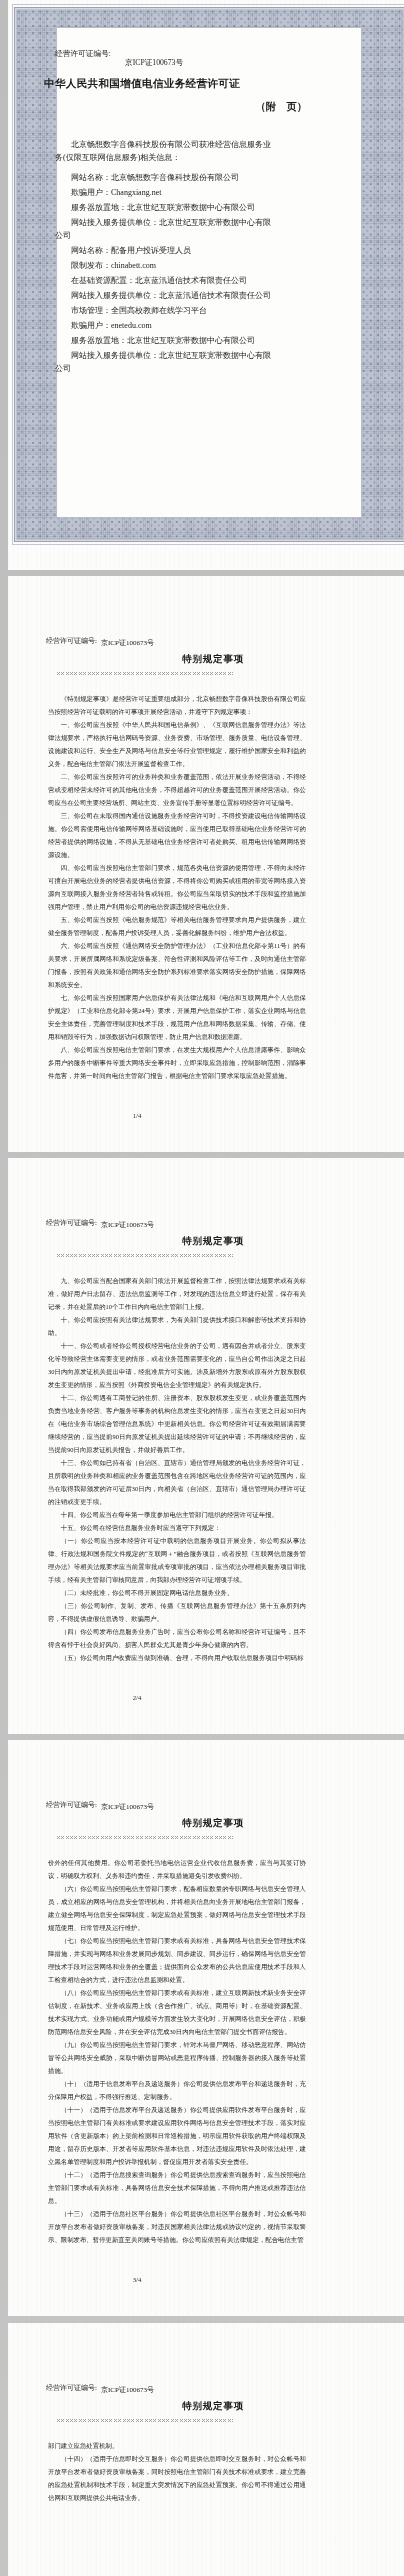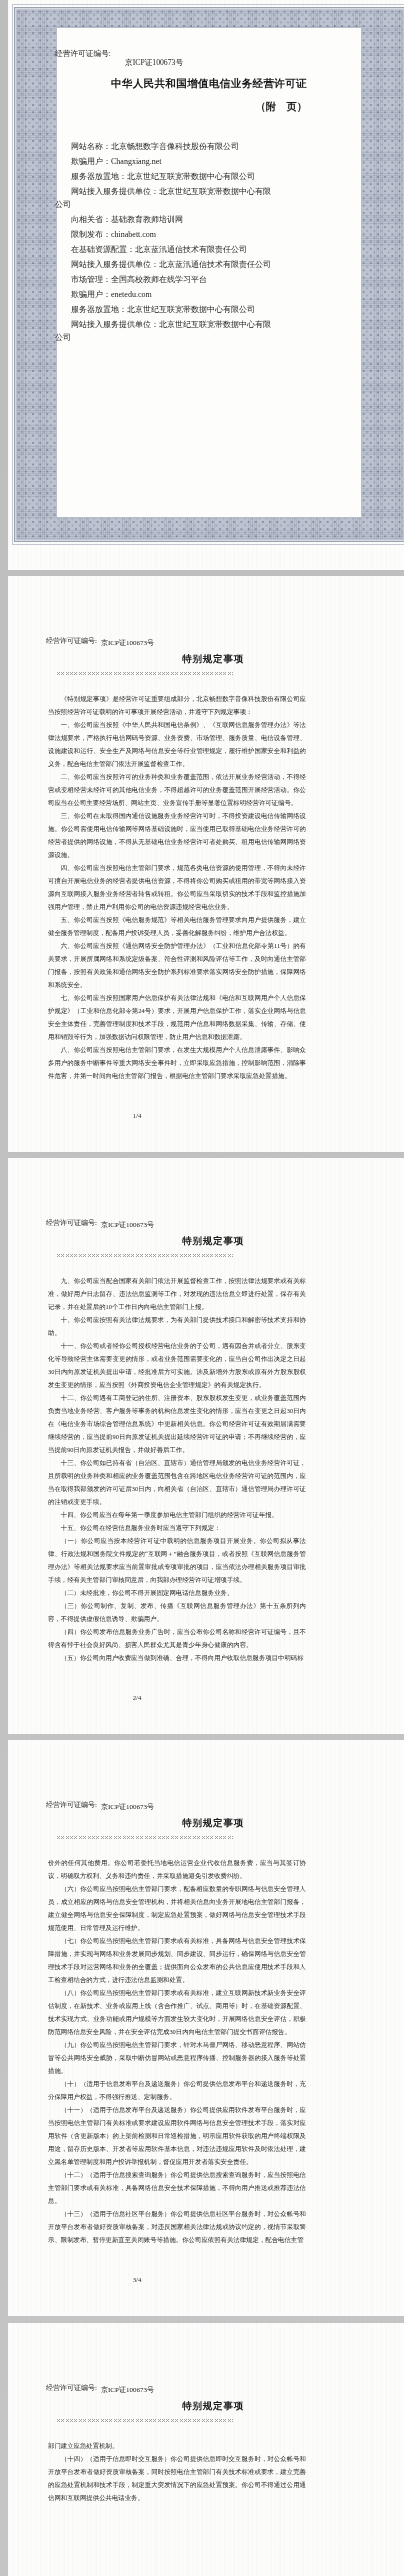--- a/index.html
+++ b/index.html
@@ -34,21 +34,21 @@
     background-size:7.2px 7.2px,7.2px 7.2px,auto,auto;
     background-position:0 0,3.6px 3.6px,0 0,0 0;
     border:0.5px solid #9aa2b2;
     box-shadow:inset 0 0 0 1.5px rgba(255,255,255,.55), inset 0 0 0 2.1px #a6adbc;
   }
   .cert-inner{position:absolute;top:19px;left:41px;right:43px;bottom:23px;background:#fdfdfc;border:0.5px solid #b7bdc9;}
 
   .abs{position:absolute;}
   .lbl1{left:47px;top:49px;font-size:7.7px;}
   .val1{left:117px;top:58px;font-size:7.7px;}
-  .cert-title{left:36px;top:77px;width:263px;text-align:right;font-size:10.6px;font-weight:bold;letter-spacing:0.3px;}
+  .cert-title{left:36px;top:77px;width:263px;text-align:left;font-size:10.6px;font-weight:bold;letter-spacing:0.3px;}
   .cert-sub{left:36px;top:100px;width:263px;text-align:right;font-size:10.3px;font-weight:bold;}
   .cert-body{left:47px;top:138px;width:216px;}
   .cert-body p{margin:0;font-size:8px;line-height:13px;text-indent:2em;text-align:justify;}
   .cert-body p.intro{margin-bottom:7.2px;}
   .cert-body p.entry{margin-top:2px;}
 
   
   .hdr-label{left:38px;top:60px;font-size:7px;}
   .hdr-value{left:93px;top:62px;font-size:7px;}
   .prov-title{left:38px;top:77px;width:198px;text-align:right;font-size:9.5px;font-weight:bold;letter-spacing:0.8px;}
@@ -72,25 +72,26 @@
   <div class="page" id="page1">
     <div class="cert-outline abs"></div>
     <div class="cert-frame">
       <div class="cert-inner"></div>
     </div>
     <div class="abs lbl1">经营许可证编号:</div>
     <div class="abs val1">京ICP证100673号</div>
     <div class="abs cert-title">中华人民共和国增值电信业务经营许可证</div>
     <div class="abs cert-sub">（附　页）</div>
     <div class="abs cert-body">
+      <p class="intro">北京畅想数字音像科技股份有限公司获准经营信息服务业务(仅限互联网信息服务)相关信息：</p>
       <p class="entry">网站名称：北京畅想数字音像科技股份有限公司</p>
       <p class="entry">欺骗用户：Changxiang.net</p>
       <p class="entry">服务器放置地：北京世纪互联宽带数据中心有限公司</p>
       <p class="entry">网站接入服务提供单位：北京世纪互联宽带数据中心有限公司</p>
-      <p class="entry">向相关省：基础教育教师培训网</p>
+      <p class="entry">网站名称：配备用户投诉受理人员</p>
       <p class="entry">限制发布：chinabett.com</p>
       <p class="entry">在基础资源配置：北京蓝汛通信技术有限责任公司</p>
       <p class="entry">网站接入服务提供单位：北京蓝汛通信技术有限责任公司</p>
       <p class="entry">市场管理：全国高校教师在线学习平台</p>
       <p class="entry">欺骗用户：enetedu.com</p>
       <p class="entry">服务器放置地：北京世纪互联宽带数据中心有限公司</p>
       <p class="entry">网站接入服务提供单位：北京世纪互联宽带数据中心有限公司</p>
     </div>
   </div>
 

